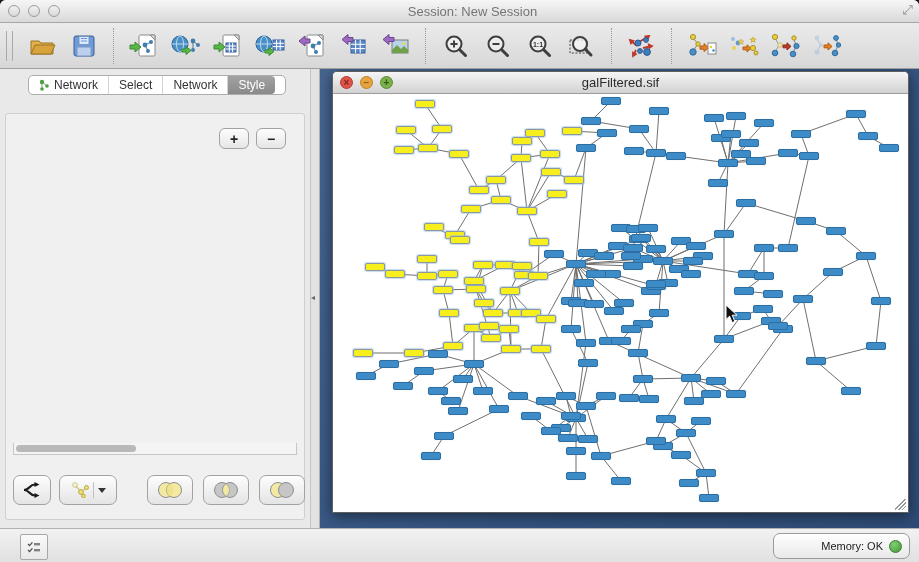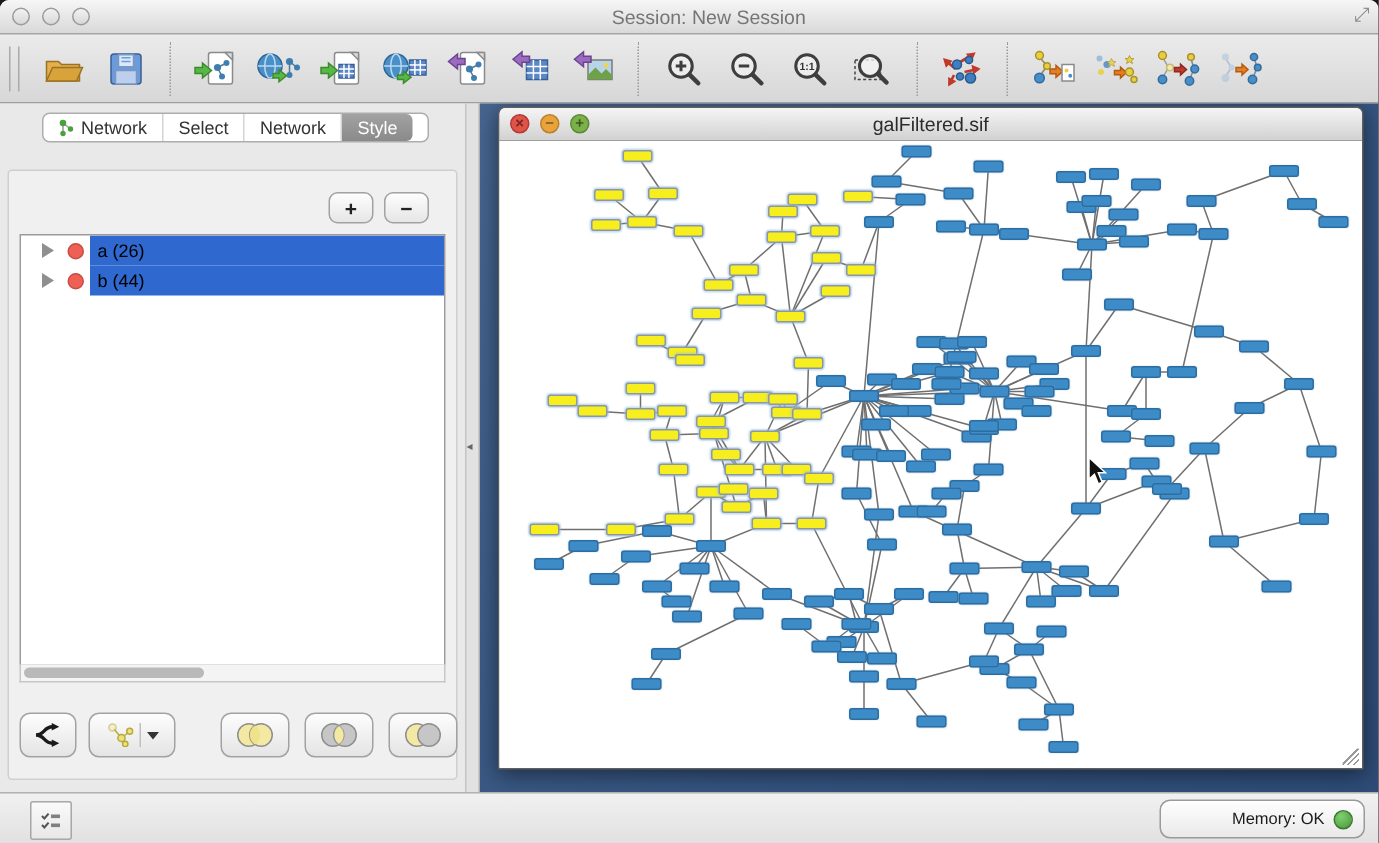--- a/index.html
+++ b/index.html
@@ -342,32 +342,20 @@
             <span>Style</span>
           </div>
       </div>
 
       <div class="cp-content">
         <div class="pm-row">
           <div class="pm-btn">+</div>
           <div class="pm-btn">−</div>
         </div>
 
-        <div class="listbox">
-          <div class="lrow">
-            <span class="expander"></span>
-            <span class="reddot"></span>
-            <span class="lrow-label">a (26)</span>
-          </div>
-          <div class="lrow">
-            <span class="expander"></span>
-            <span class="reddot"></span>
-            <span class="lrow-label">b (44)</span>
-          </div>
-        </div>
         <div class="hscroll">
           <div class="hthumb"></div>
         </div>
 
         <div class="cp-buttons">
           <div class="cbtn sq">
             <svg width="20" height="18" viewBox="0 0 20 18">
               <path d="M2,9 C8,9 7,3.5 13,3.5 M2,9 C8,9 7,14.5 13,14.5" fill="none" stroke="#1a1a1a" stroke-width="2.2"></path>
               <polygon points="12.5,1 17.5,3.5 12.5,6" fill="#1a1a1a"></polygon>
               <polygon points="12.5,12 17.5,14.5 12.5,17" fill="#1a1a1a"></polygon>

